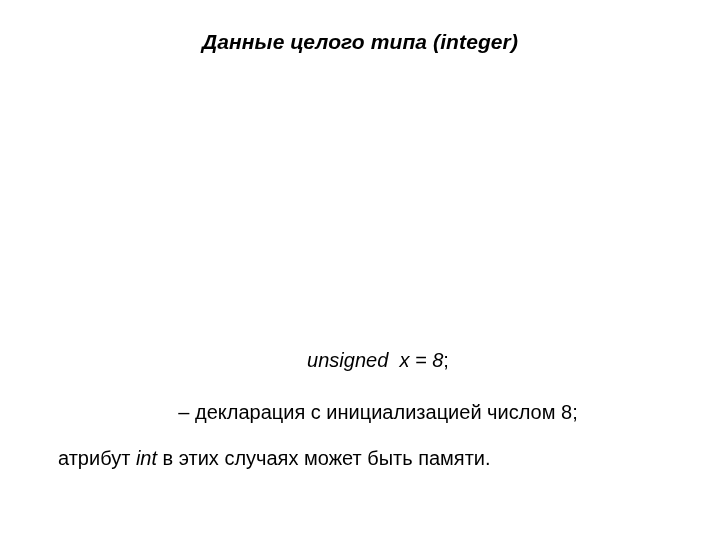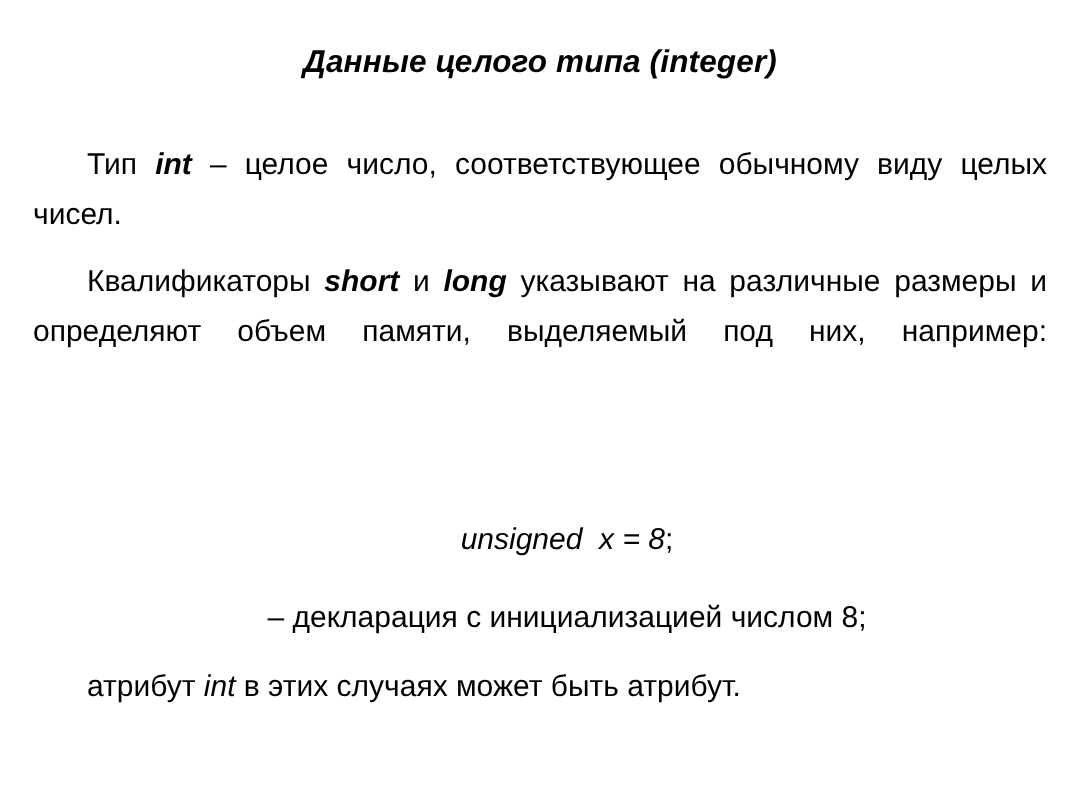--- a/index.html
+++ b/index.html
@@ -105,26 +105,24 @@
   .i   { font-style: italic; font-weight: normal; }
 </style>
 </head>
 <body>
 
 <div class="slide">
   <div class="content">
 
     <div class="slide-title"><span>Данные целого типа (</span><span class="latin">integer</span><span>)</span></div>
 
-    <p class="para para-1"><span>Тип </span><span class="b-i">int</span><span> – целое число, соответствующее обычному виду целых чисел.</span></p>
 
-    <p class="para para-2"><span>Квалификаторы </span><span class="b-i">short</span><span> и </span><span class="b-i">long</span><span> указывают на различные размеры и определяют объем памяти, выделяемый под них, например:</span></p>
 
 
 
     <div class="code-line line-unsigned"><span>unsigned</span><span>  </span><span>x = 8</span><span class="punct">;</span></div>
 
     <div class="note-line line-decl">– декларация с инициализацией числом 8;</div>
 
-    <div class="note-line line-attr"><span>атрибут </span><span class="i">int</span><span> в этих случаях может быть атрибут.</span></div>
+    <div class="note-line line-attr"><span>атрибут </span><span class="i">int</span><span> в этих случаях может быть памяти.</span></div>
 
   </div>
 </div>
 
 </body></html>

